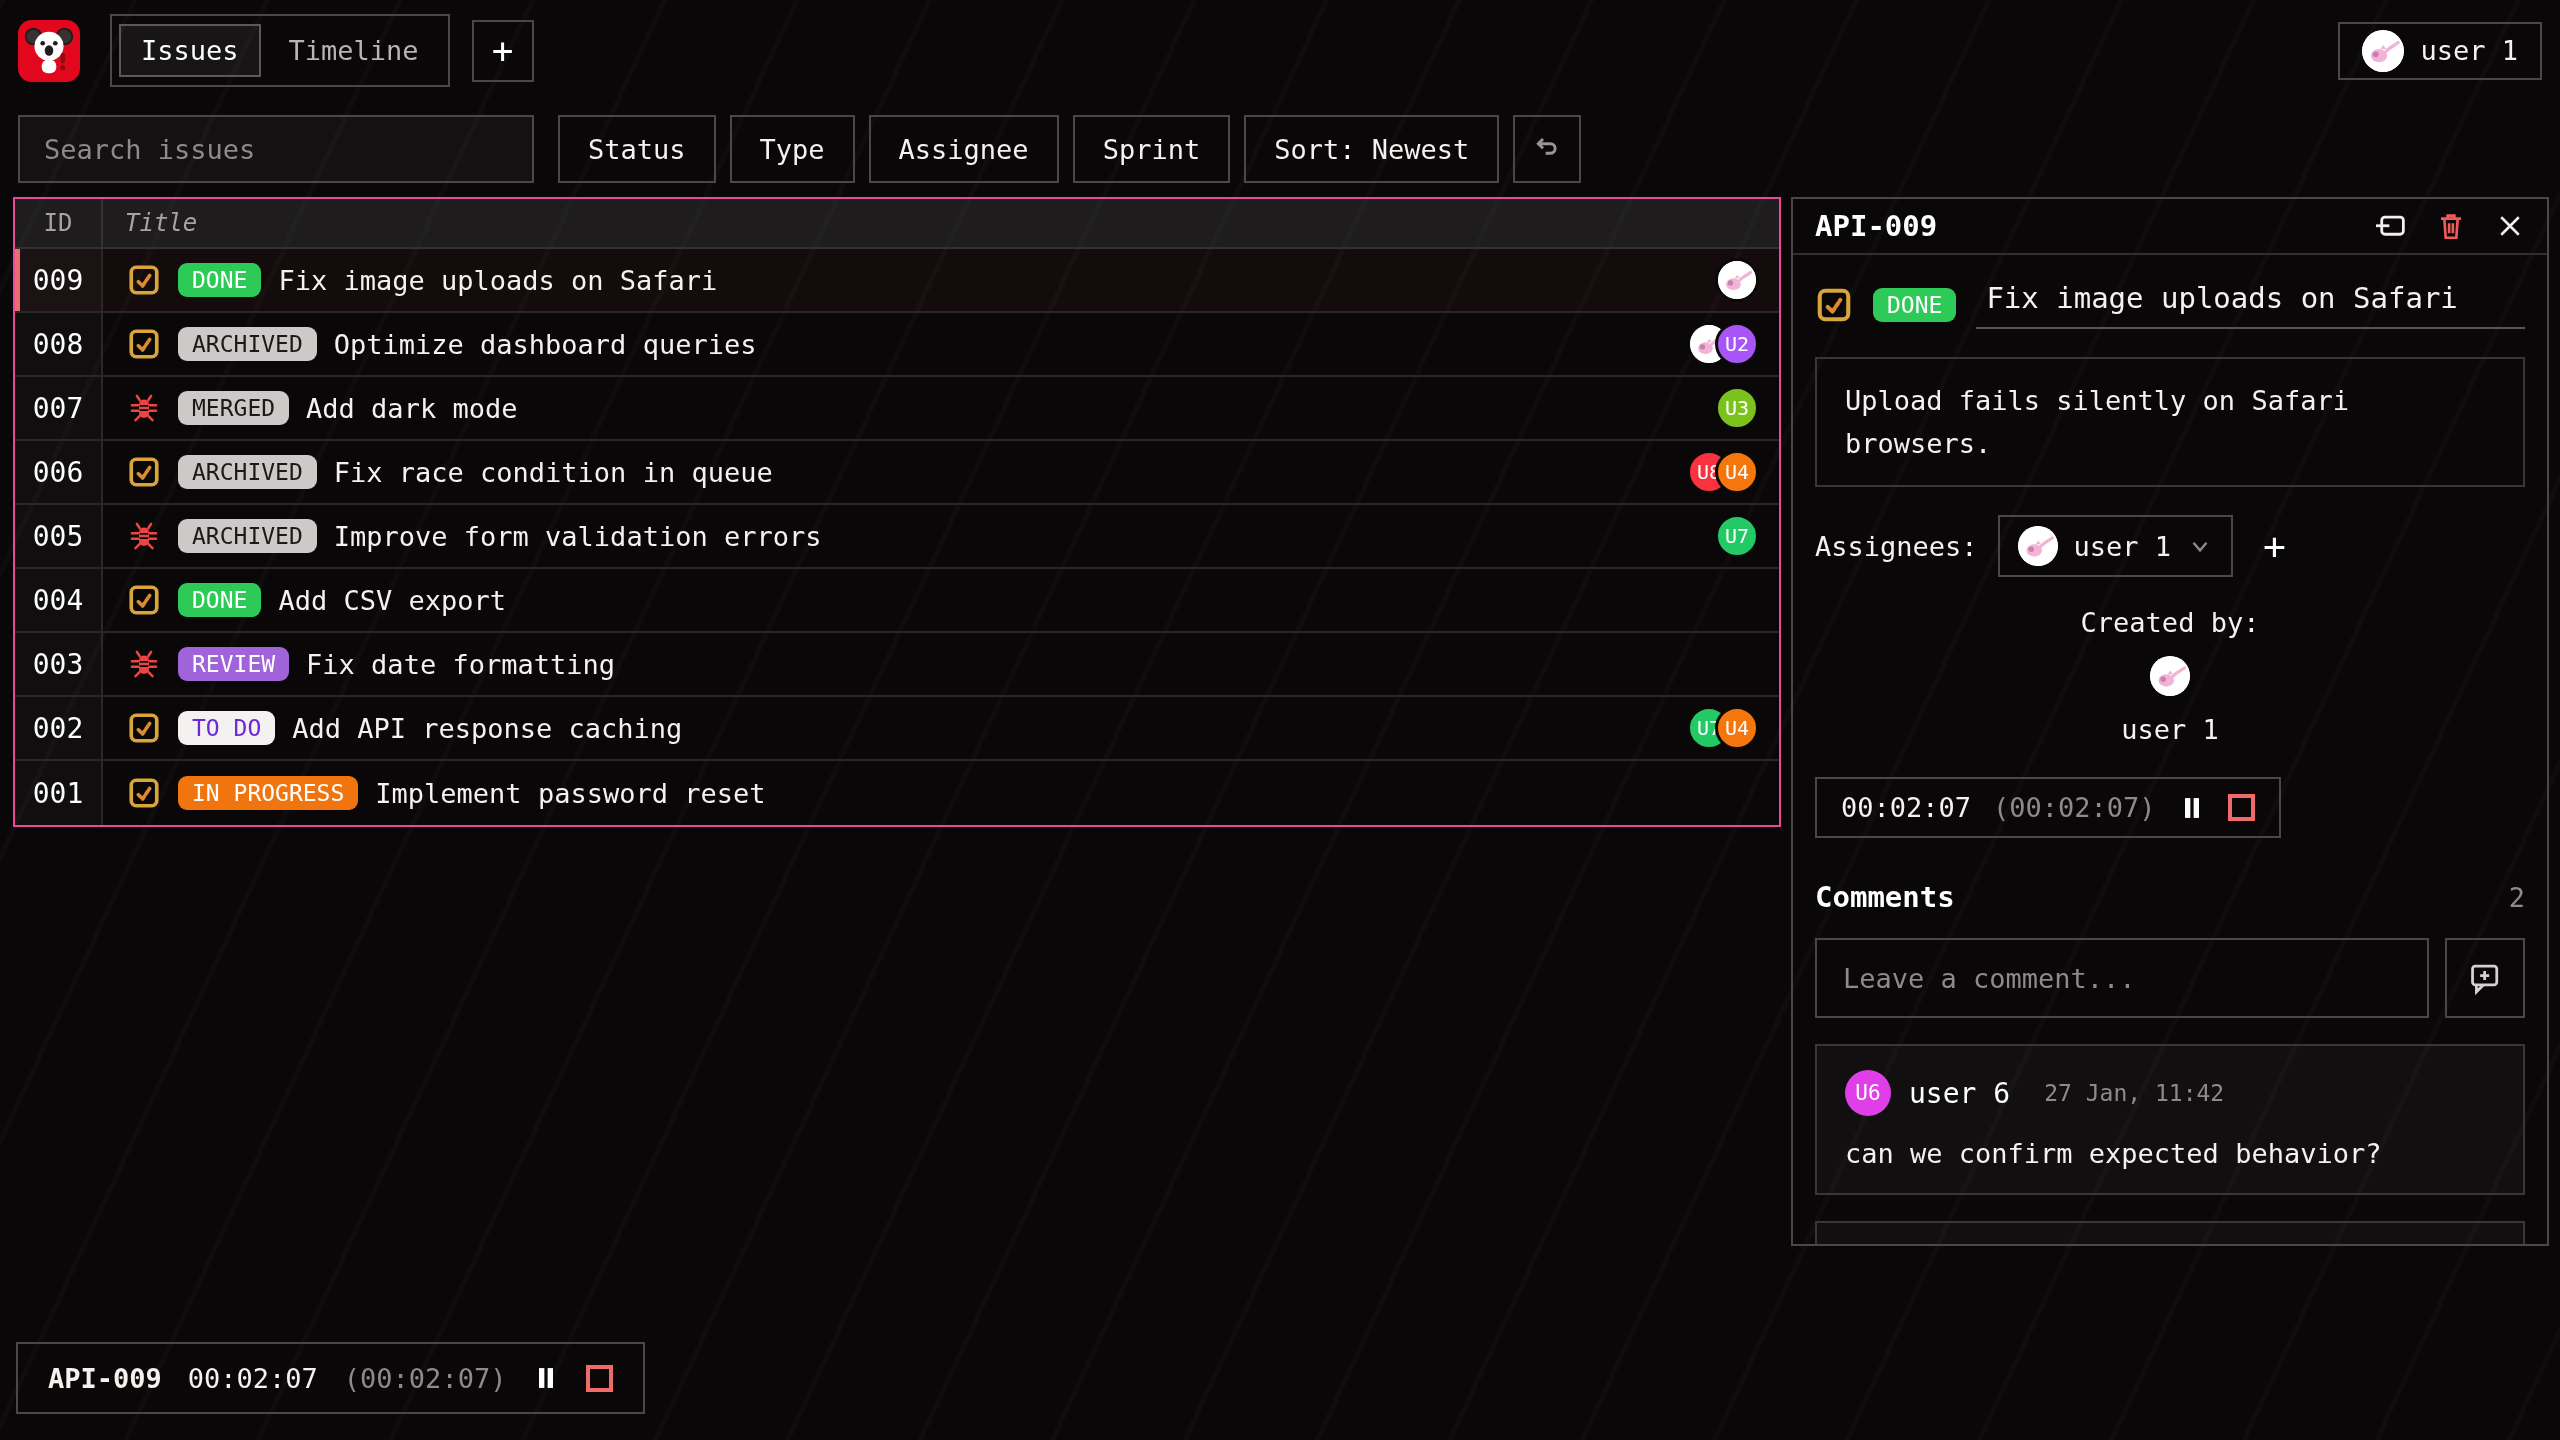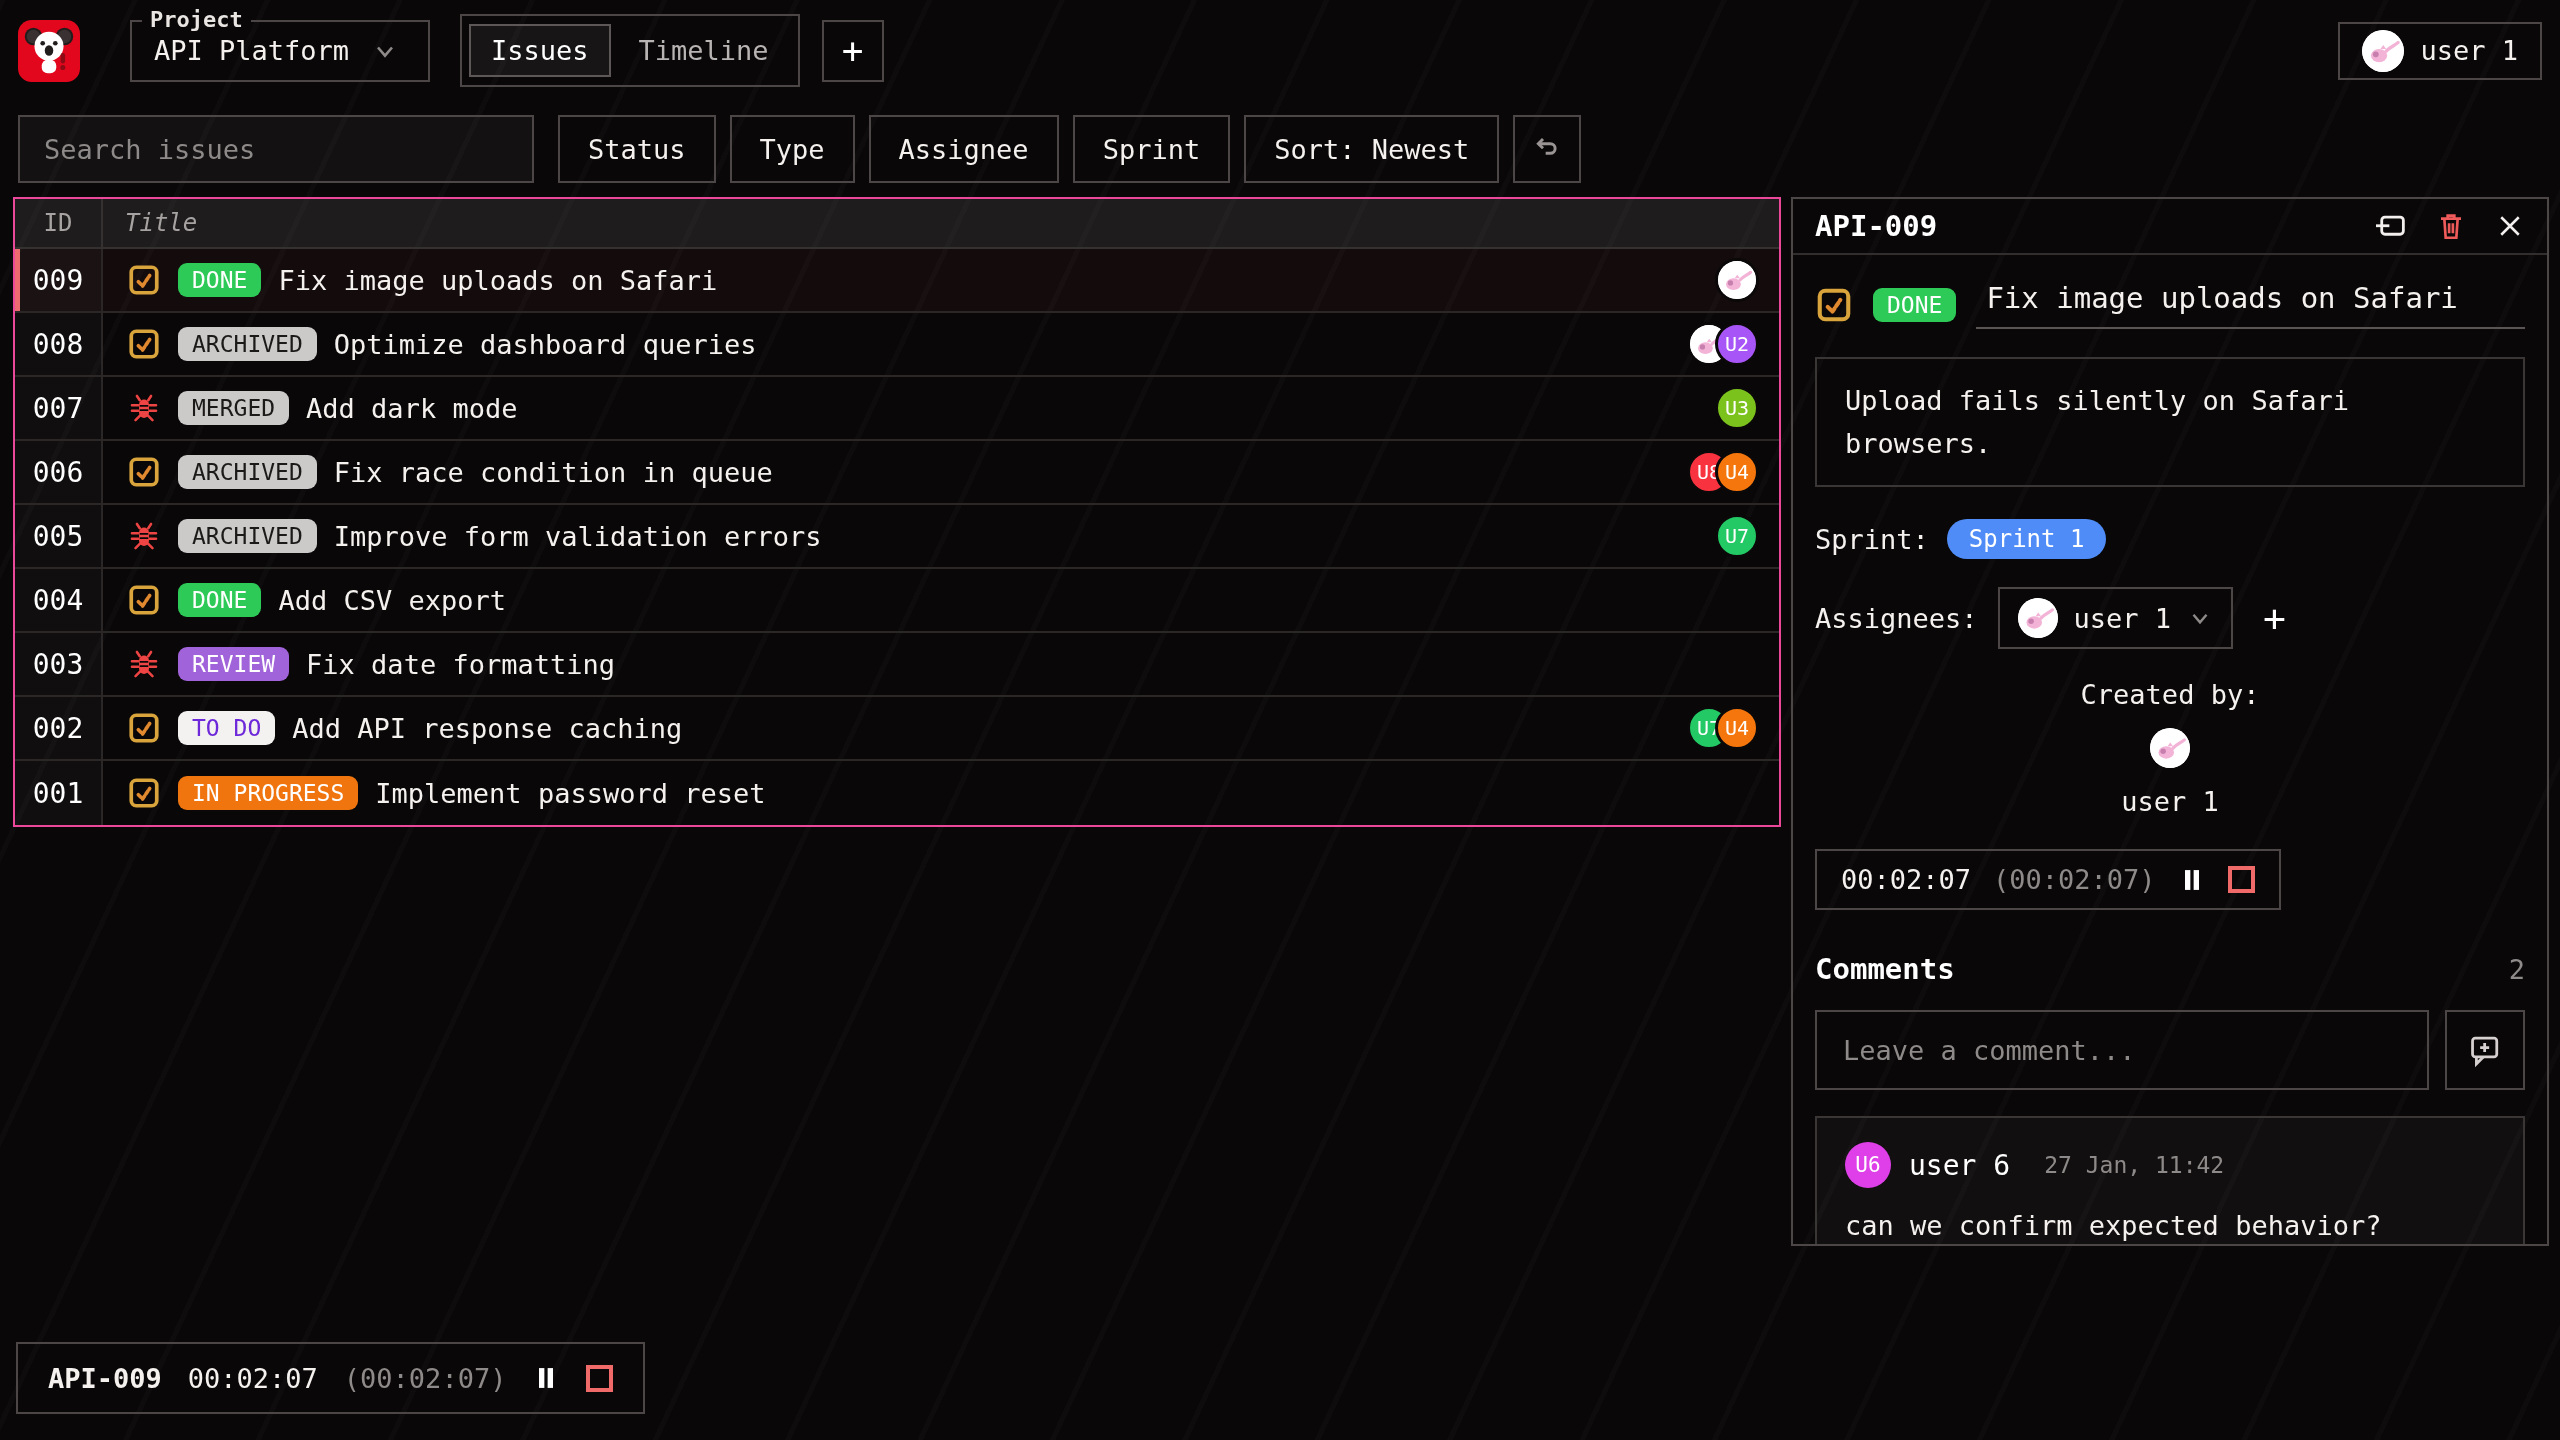--- a/index.html
+++ b/index.html
@@ -128,29 +128,20 @@
       <circle cx="32" cy="27" r="15" fill="#ffffff"></circle>
       <circle cx="25.5" cy="24" r="2.4" fill="#221d1d"></circle>
         <circle cx="38.5" cy="24" r="2.4" fill="#221d1d"></circle>
       <ellipse cx="32" cy="31.5" rx="4.4" ry="5.4" fill="#221d1d"></ellipse>
       <rect x="24.5" y="41" width="15" height="14" rx="6" fill="#ffffff"></rect>
       <rect x="44" y="34" width="4.6" height="11" rx="2.3" fill="#8d0b14"></rect>
       <circle cx="46.3" cy="49" r="2.6" fill="#8d0b14"></circle>
     </svg>
   </span>
 
-  <div class="project-box">
-    <span class="project-legend">Project</span>
-    <span class="project-name">API Platform</span>
-    <span style="display:flex">
-      <svg viewBox="0 0 24 24" width="28" height="28">
-          <path d="M6 9 l6 7 6 -7" fill="none" stroke="#8f8a8a" stroke-width="2.2"></path>
-        </svg>
-    </span>
-  </div>
 
   <div class="tabgroup">
     <button class="tab active">Issues</button>
     <button class="tab">Timeline</button>
   </div>
 
   <button class="sq-btn">+</button>
 
   <div class="user-chip">
     <span class="avatar-round">
@@ -398,24 +389,20 @@
               <rect x="3" y="3" width="18" height="18" rx="3.5" fill="none" stroke="#d9a43b" stroke-width="2.6"></rect>
   <path d="M8 13.2 l3 3 5 -7.4" fill="none" stroke="#e0892f" stroke-width="2.6" stroke-linecap="round" stroke-linejoin="round" stroke-dasharray="2.6 1.6"></path>
             </svg>
           </span>
         <span class="badge" id="panel-status-badge" style="background: rgb(46, 202, 87); color: rgb(255, 255, 255);">DONE</span>
         <span class="p-title">Fix image uploads on Safari</span>
       </div>
 
       <div class="desc">Upload fails silently on Safari browsers.</div>
 
-      <div class="meta-row">
-        <span>Sprint:</span>
-        <span class="sprint-pill" id="sprint-pill" style="background: rgb(79, 140, 247);">Sprint 1</span>
-      </div>
 
       <div class="meta-row" style="margin-top:28px;">
         <span>Assignees:</span>
         <button class="assignee-select">
           <span class="avatar-round">
               <svg viewBox="0 0 32 32">
                 <circle cx="16" cy="16" r="16" fill="#fff"></circle>
   <ellipse cx="13" cy="19.5" rx="6.2" ry="5" fill="#f2b3d6"></ellipse>
   <circle cx="10.5" cy="18.5" r="2.2" fill="#c77fae"></circle>
   <path d="M14 14.5 l2.2 -3 2.2 3" fill="#f2b3d6"></path>

